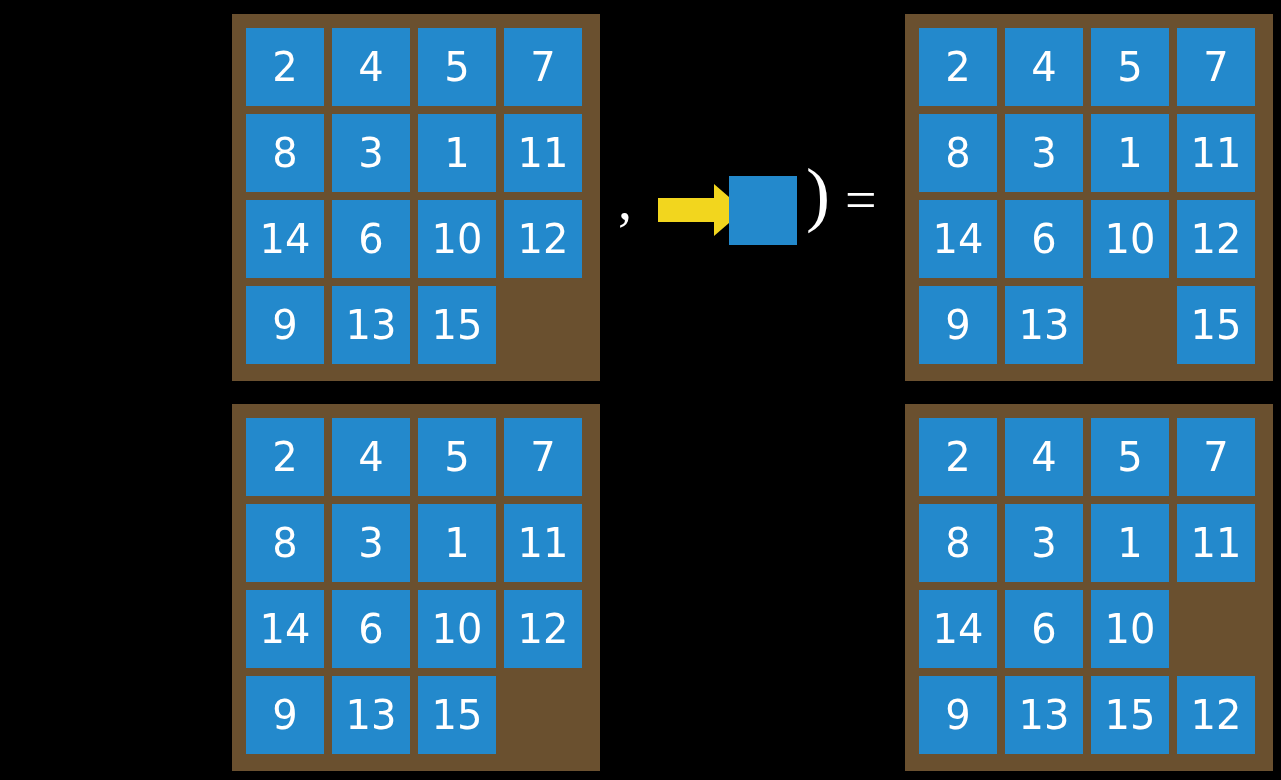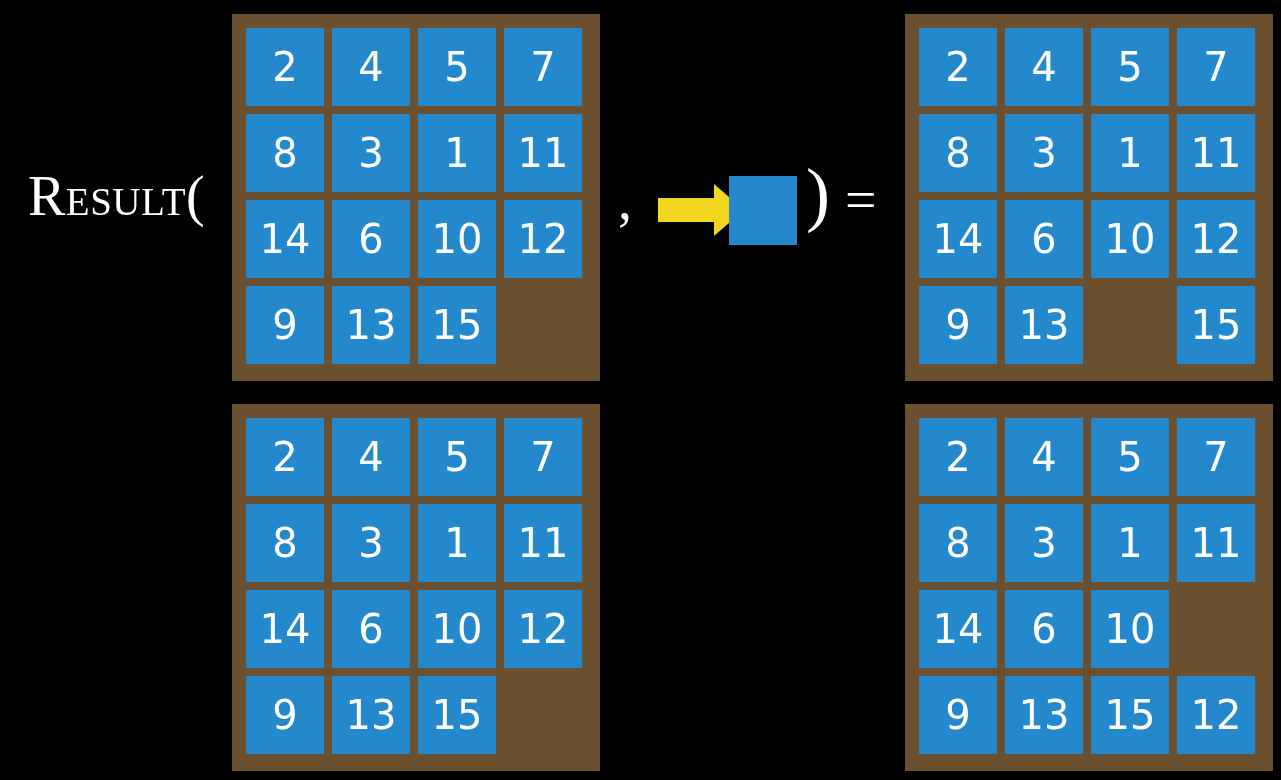--- a/index.html
+++ b/index.html
@@ -121,21 +121,20 @@
   .eq-row.top .paren-close    { left: 806px; top: 158px; }
   .eq-row.top .equals         { left: 845px; top: 172px; }
 </style>
 </head>
 <body>
 
 <div class="stage">
 
   <div class="eq-row top">
 
-    <div class="result-label">Result(</div>
 
     <div class="board left" id="board-top-left">
         <div class="tile">2</div>
         <div class="tile">4</div>
         <div class="tile">5</div>
         <div class="tile">7</div>
         <div class="tile">8</div>
         <div class="tile">3</div>
         <div class="tile">1</div>
         <div class="tile">11</div>

